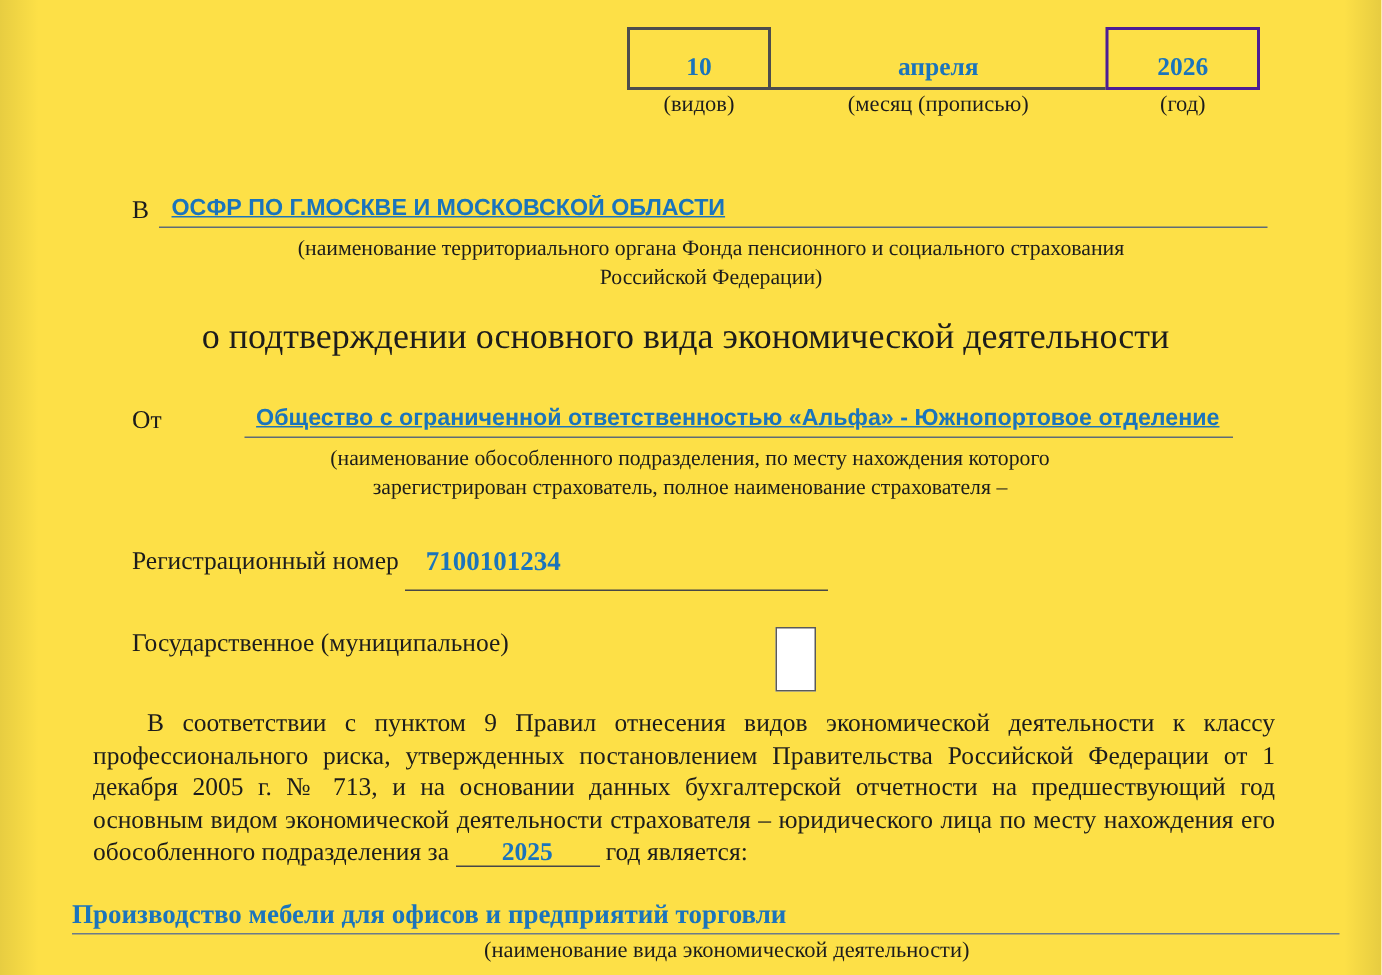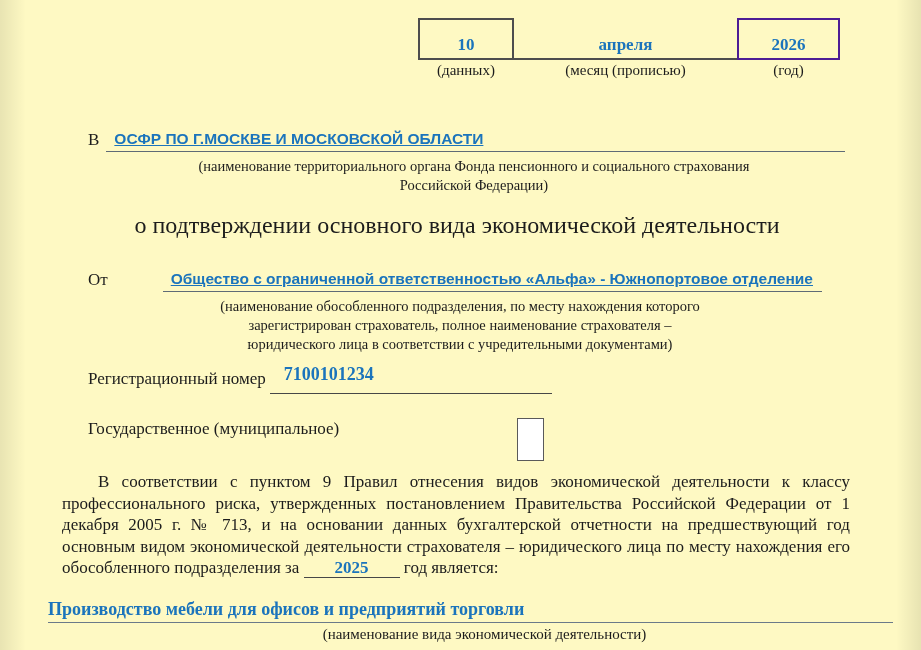--- a/index.html
+++ b/index.html
@@ -1,19 +1,19 @@
 <!DOCTYPE html>
 <html><head>
 <meta charset="utf-8">
 <style>
   html,body{margin:0;padding:0;background:#ffffff;}
   .page{
     position:relative;
     width:921px;height:650px;
-    background:#fef9c3;
+    background:#fde047;
     overflow:hidden;
     font-family:"Liberation Serif","DejaVu Serif",serif;
     color:#1c1c1c;
   }
   
   .edge-left{position:absolute;left:0;top:0;width:26px;height:650px;
     background:linear-gradient(to right, rgba(0,0,0,0.085), rgba(0,0,0,0.0));pointer-events:none;}
   .edge-right{position:absolute;left:896px;top:0;width:25px;height:650px;
     background:linear-gradient(to left, rgba(0,0,0,0.09), rgba(0,0,0,0.0));pointer-events:none;}
 
@@ -41,21 +41,21 @@
   .caption{position:absolute;text-align:center;font-size:14.5px;line-height:19px;color:#1c1c1c;}
   .recipient-caption{left:100px;top:157px;width:748px;}
   .applicant-caption{left:100px;top:297px;width:720px;}
 
   
   .title-block{position:absolute;left:62px;top:205px;width:790px;text-align:center;}
   .title-main{font-size:19px;}
   .title-sub{font-size:24px;margin-top:7px;}
 
   
-  .reg-line{position:absolute;left:88px;top:364px;font-size:17px;display:flex;align-items:center;}
+  .reg-line{position:absolute;left:88px;top:364px;font-size:17px;display:flex;align-items:flex-start;}
   .reg-value{display:inline-block;width:268px;border-bottom:1.5px solid #474747;
     padding:0 0 8px 14px;margin-left:4px;font-weight:bold;font-size:18px;color:#1b74bc;}
 
   
   .inst-label{position:absolute;left:88px;top:418px;font-size:17px;line-height:21px;}
   .inst-checkbox{position:absolute;left:517px;top:418px;width:27px;height:43px;
     border:1.5px solid #5a5a5a;box-sizing:border-box;background:#ffffff;cursor:pointer;}
 
   
   .body-par{position:absolute;left:62px;top:471px;width:788px;
@@ -78,21 +78,21 @@
   <div class="edge-left"></div>
   <div class="edge-right"></div>
 
   <div class="date-block">
     <div class="date-row">
       <div class="date-cell date-day">10</div>
       <div class="date-cell date-month">апреля</div>
       <div class="date-cell date-year">2026</div>
     </div>
     <div class="date-labels">
-      <div class="dl-day">(данных)</div>
+      <div class="dl-day">(видов)</div>
       <div class="dl-month">(месяц (прописью)</div>
       <div class="dl-year">(год)</div>
     </div>
   </div>
 
   <div class="form-line recipient-line">
     <span class="prefix">В</span>
     <span class="fill">ОСФР ПО Г.МОСКВЕ И МОСКОВСКОЙ ОБЛАСТИ</span>
   </div>
   <div class="caption recipient-caption">
@@ -104,21 +104,20 @@
     <div class="title-sub">о подтверждении основного вида экономической деятельности</div>
   </div>
 
   <div class="form-line applicant-line">
     <span class="prefix">От</span>
     <span class="fill">Общество с ограниченной ответственностью «Альфа» - Южнопортовое отделение</span>
   </div>
   <div class="caption applicant-caption">
     <div>(наименование обособленного подразделения, по месту нахождения которого</div>
     <div>зарегистрирован страхователь, полное наименование страхователя –</div>
-    <div>юридического лица в соответствии с учредительными документами)</div>
   </div>
 
   <div class="reg-line">
     <span>Регистрационный номер</span>
     <span class="reg-value">7100101234</span>
   </div>
 
   <div class="inst-label">
     <div>Государственное (муниципальное)</div>
   </div>

